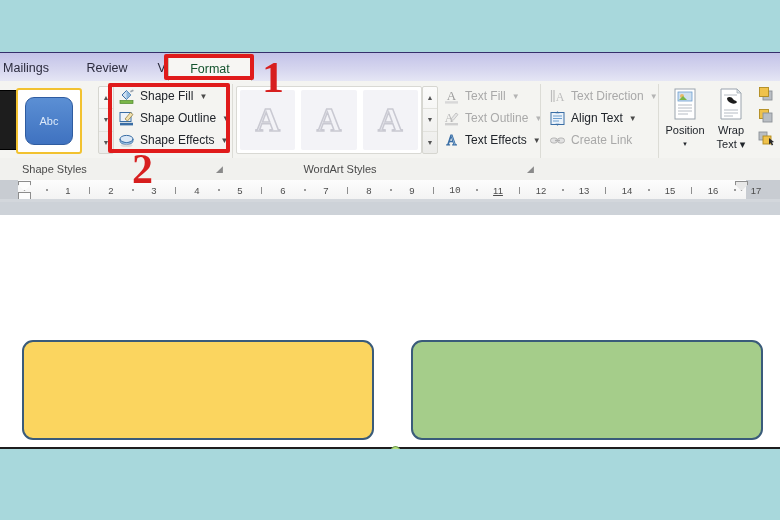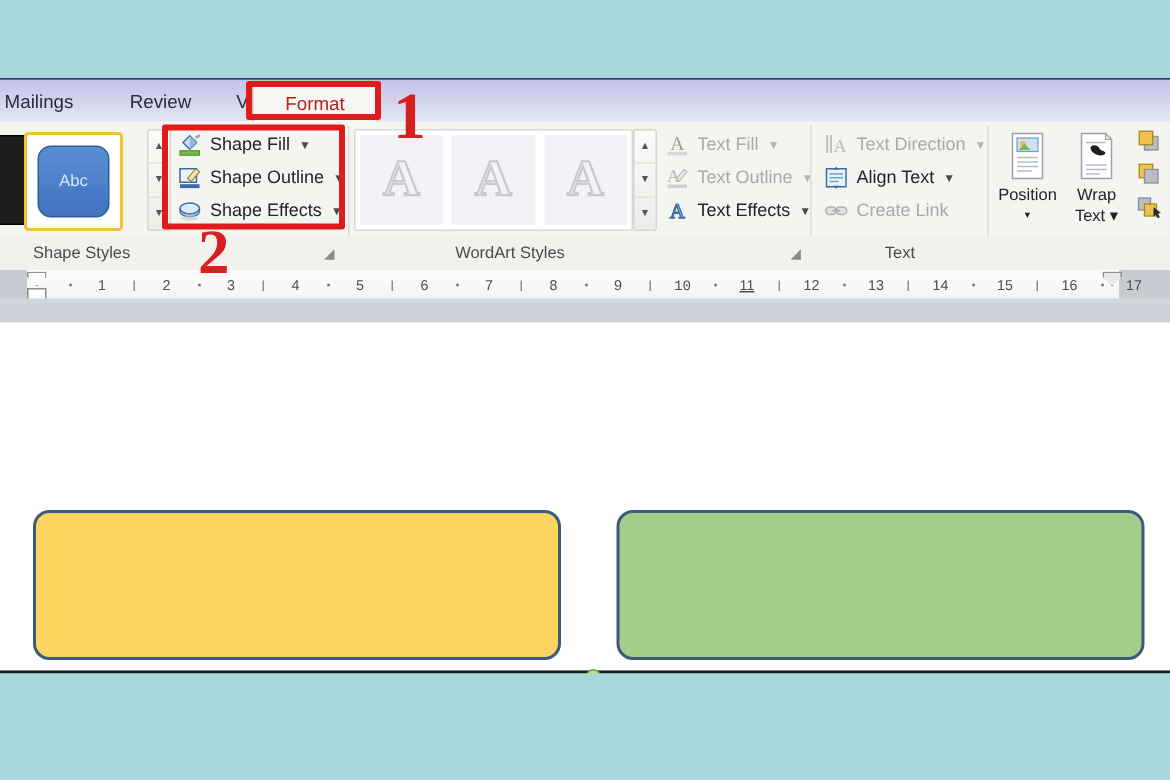--- a/index.html
+++ b/index.html
@@ -16,21 +16,21 @@
 
   
   .ribbon{position:absolute;left:0;top:52px;width:780px;height:128px;
     background:linear-gradient(180deg,#f4f5fa 0%,#eef0f7 100%);
     border-top:1px solid #3b2f6e;}
   .tabbar{position:absolute;left:0;top:52px;width:780px;height:30px;
     background:linear-gradient(180deg,#c3c3e8 0%,#d6d6ef 55%,#e8e9f6 100%);
     border-top:1px solid #35306b;}
   .tab{position:absolute;top:0;height:30px;line-height:30px;text-align:center;
     font-size:12.5px;color:#2b2b3d;white-space:nowrap;}
-  .tab-active{background:#f7f6f3;color:#b91c1c;
+  .tab-active{background:#f7f6f3;color:#14532d;
      border-left:1px solid #c9c4b8;border-right:1px solid #c9c4b8;border-top:1px solid #c9c4b8;
      border-radius:3px 3px 0 0;}
 
   .ribbon-body{position:absolute;left:0;top:81px;width:780px;height:80px;background:#f4f4f1;}
   .group-row{position:absolute;left:0;top:158px;width:780px;height:22px;background:#f1f1ee;
      border-bottom:2px solid #cbab5a;}
   .grp-label{position:absolute;top:0;height:22px;line-height:22px;font-size:11px;color:#4a4a4a;text-align:center;}
   .grp-sep{position:absolute;top:84px;width:1px;height:94px;background:#dcdcd6;}
   .dlg-launch{position:absolute;width:10px;height:10px;top:164px;font-size:9px;color:#8a8a8a;line-height:10px;}
 
@@ -331,21 +331,20 @@
     <svg width="17" height="17" viewBox="0 0 17 17">
       <rect x="1" y="2" width="8" height="8" fill="#b9bec4" stroke="#8c9197" stroke-width="0.9"></rect>
       <rect x="5" y="6" width="8" height="8" fill="#f0c24b" stroke="#b08a1e" stroke-width="0.9"></rect>
       <path d="M11 8 l5 4 l-2 0.4 l1.2 2.4 l-1.4 0.7 l-1.2 -2.4 l-1.6 1.3 z" fill="#2b2b2b"></path>
     </svg>
   </div>
 
   <div class="group-row">
     <div class="grp-label" style="left:0px;width:200px;text-align:left;padding-left:22px;">Shape Styles</div>
     <div class="grp-label" style="left:240px;width:200px;">WordArt Styles</div>
-    <div class="grp-label" style="left:545px;width:110px;">Text</div>
   </div>
   <div class="dlg-launch" style="left:216px;">◢</div>
   <div class="dlg-launch" style="left:527px;">◢</div>
 
   <div class="ruler">
     <div class="rl-gray" style="left:0;width:18px;"></div>
     <div class="rl-gray" style="left:746px;width:34px;"></div>
 
     <div class="rtick" style="left:18px;"></div>
     <div class="rtick" style="left:61px;">1</div>

